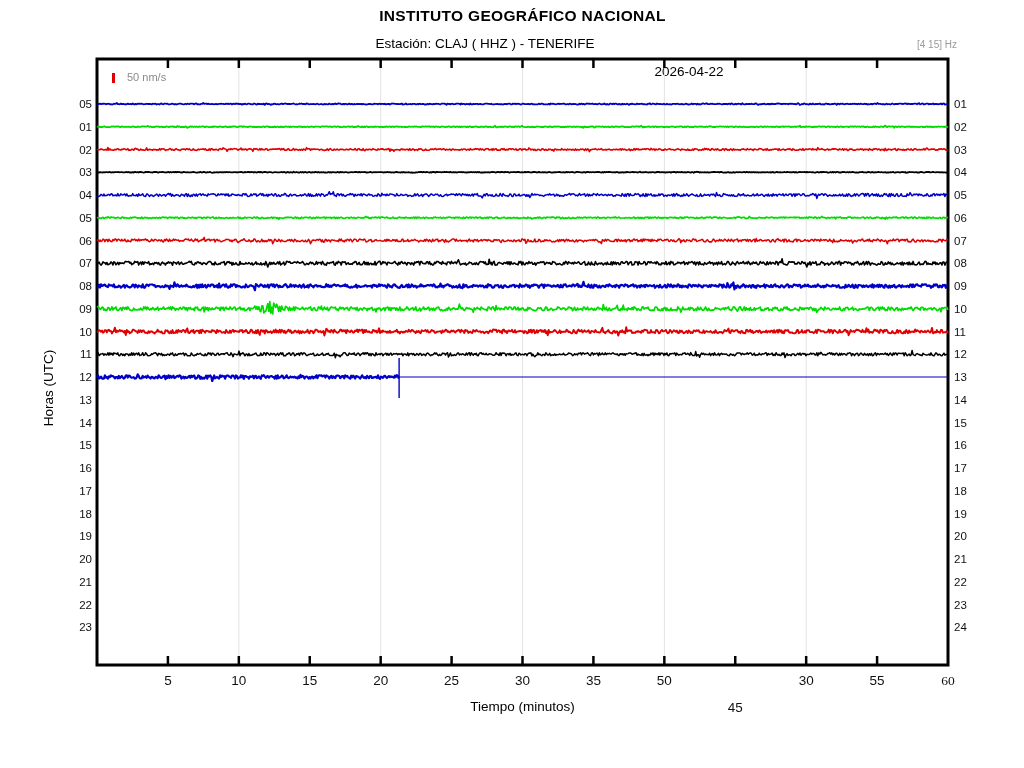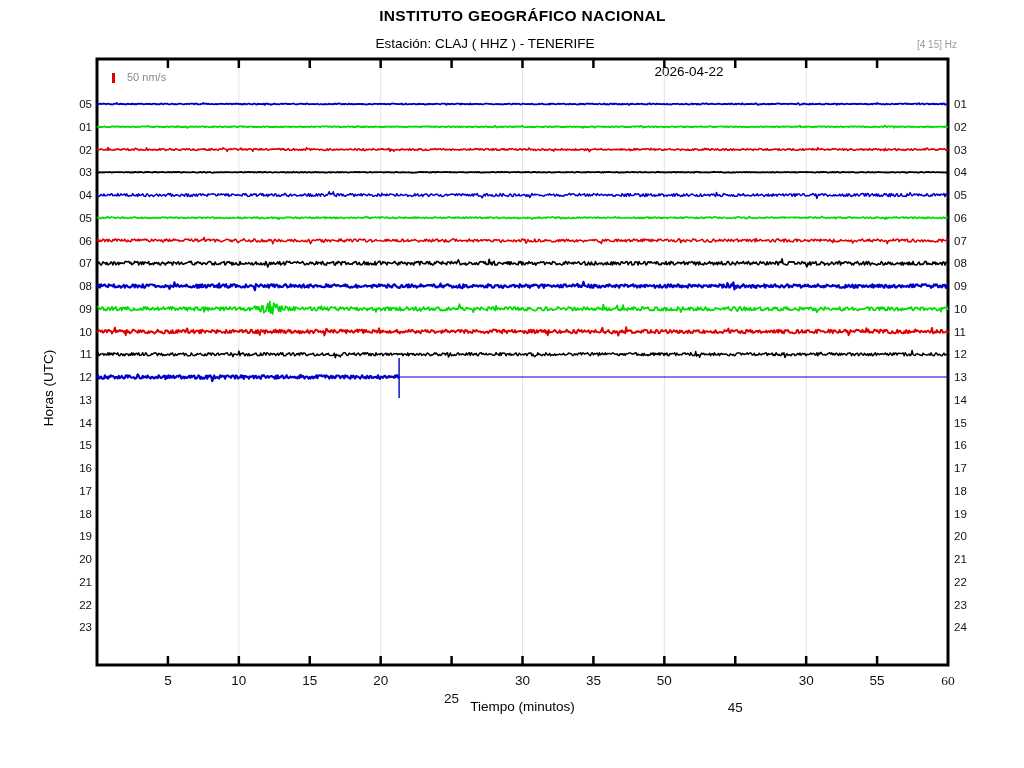--- a/index.html
+++ b/index.html
@@ -160,21 +160,21 @@
       <div class="hour-label right" style="left: 954px; top: 552px;">21</div>
       <div class="hour-label right" style="left: 954px; top: 574.75px;">22</div>
       <div class="hour-label right" style="left: 954px; top: 597.5px;">23</div>
       <div class="hour-label right" style="left: 954px; top: 620.25px;">24</div>
     </div>
   <div class="abs" id="xtick-labels">
       <div class="xtick-label" style="left: 150.917px; top: 673px;">5</div>
       <div class="xtick-label" style="left: 221.833px; top: 673px;">10</div>
       <div class="xtick-label" style="left: 292.75px; top: 673px;">15</div>
       <div class="xtick-label" style="left: 363.667px; top: 673px;">20</div>
-      <div class="xtick-label" style="left: 434.583px; top: 673px; margin-top: 18px;">25</div>
+      <div class="xtick-label" style="left: 434.583px; top: 673px;">25</div>
       <div class="xtick-label" style="left: 505.5px; top: 673px;">30</div>
       <div class="xtick-label" style="left: 576.417px; top: 673px;">35</div>
       <div class="xtick-label" style="left: 647.333px; top: 673px;">50</div>
       <div class="xtick-label" style="left: 718.25px; top: 700px;">45</div>
       <div class="xtick-label" style="left: 789.167px; top: 673px;">30</div>
       <div class="xtick-label" style="left: 860.083px; top: 673px;">55</div>
       <div class="xtick-label" style="left: 931px; top: 673px; font-family: Liberation Serif, serif;">60</div>
     </div>
 </div>
 

